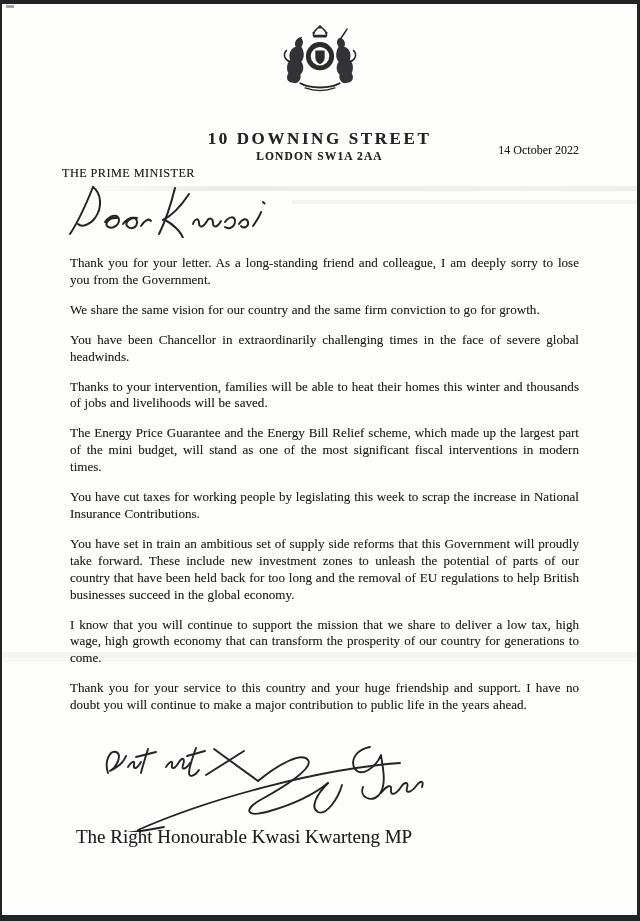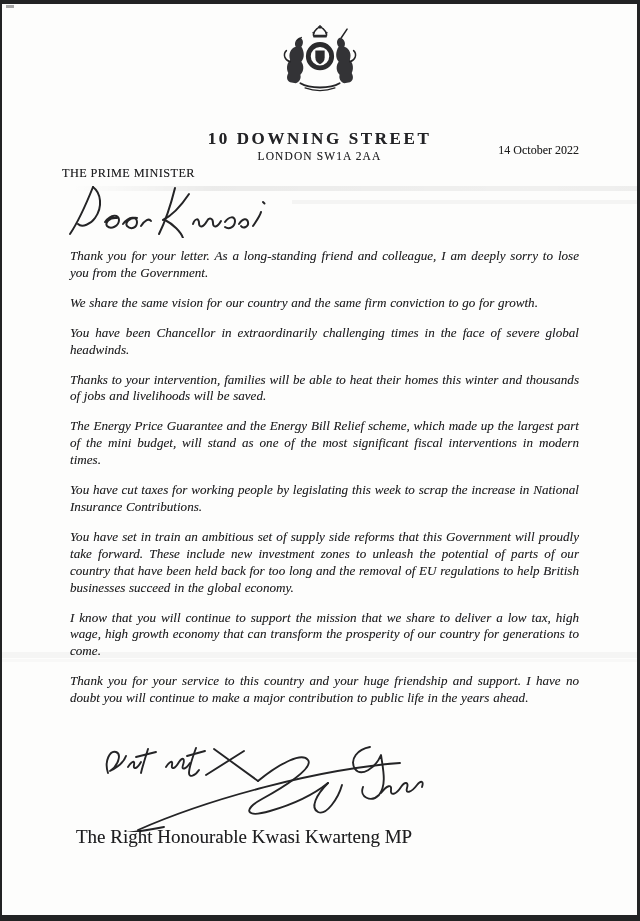--- a/index.html
+++ b/index.html
@@ -14,42 +14,42 @@
     color:#1f1f1f;
   }
   
   .letterhead{position:absolute;top:0;left:0;right:0;text-align:center;}
   .crest{display:block;margin:21px auto 2px auto;}
   .lh-line1{
     font-size:17px;font-weight:bold;letter-spacing:2.6px;
     color:#232326;text-shadow:0 0 .5px rgba(0,0,0,.35);margin-top:36px;
   }
   .lh-line2{
-    font-size:11.5px;font-weight:normal;letter-spacing:1.1px;margin-top:1px;
+    font-size:11.5px;font-weight:bold;letter-spacing:1.1px;margin-top:1px;
     color:#232326;text-shadow:0 0 .5px rgba(0,0,0,.35);
   }
   .date{
     position:absolute;top:139px;right:58px;
     font-size:12px;color:#1e1e1e;text-shadow:0 0 .4px rgba(0,0,0,.3);
   }
   .pm-title{
     position:absolute;top:162px;left:60px;
     font-size:12.3px;letter-spacing:.4px;color:#202022;
     text-shadow:0 0 .5px rgba(0,0,0,.35);
   }
   .salutation{position:absolute;top:178px;left:62px;width:220px;height:56px;}
   .sr{position:absolute;width:1px;height:1px;overflow:hidden;clip:rect(0 0 0 0);white-space:nowrap;}
   
   .body-text{
     position:absolute;top:239px;left:68px;right:58px;
     font-size:13.1px;line-height:16.9px;text-align:justify;
     color:#1e1e20;text-shadow:0 0 .45px rgba(0,0,0,.32);
     word-spacing:.4px;
   }
-  .body-text p{margin:5px 0 13px 0;font-style:italic;}
+  .body-text p{margin:12px 0 13px 0;}
   
   .signature{position:absolute;top:733px;left:66px;width:400px;height:95px;}
   .signed-name{
     position:absolute;top:822px;left:74px;
     font-size:19px;color:#1e1e20;text-shadow:0 0 .45px rgba(0,0,0,.32);
   }
   
   .streak{position:absolute;pointer-events:none;}
   .streak1{top:182px;left:70px;right:0;height:5px;
     background:linear-gradient(to right,rgba(0,0,0,0),rgba(0,0,0,.07) 25%,rgba(0,0,0,.05) 80%,rgba(0,0,0,.06));}

